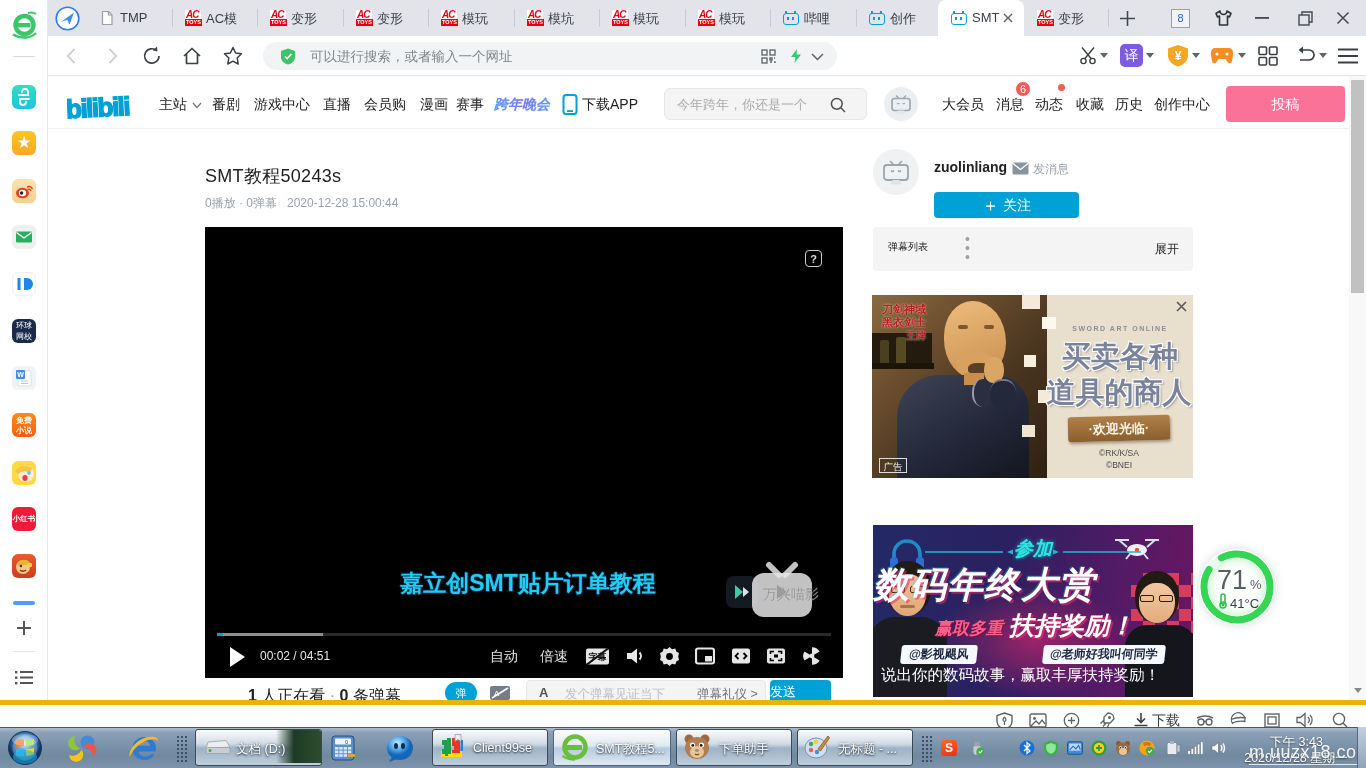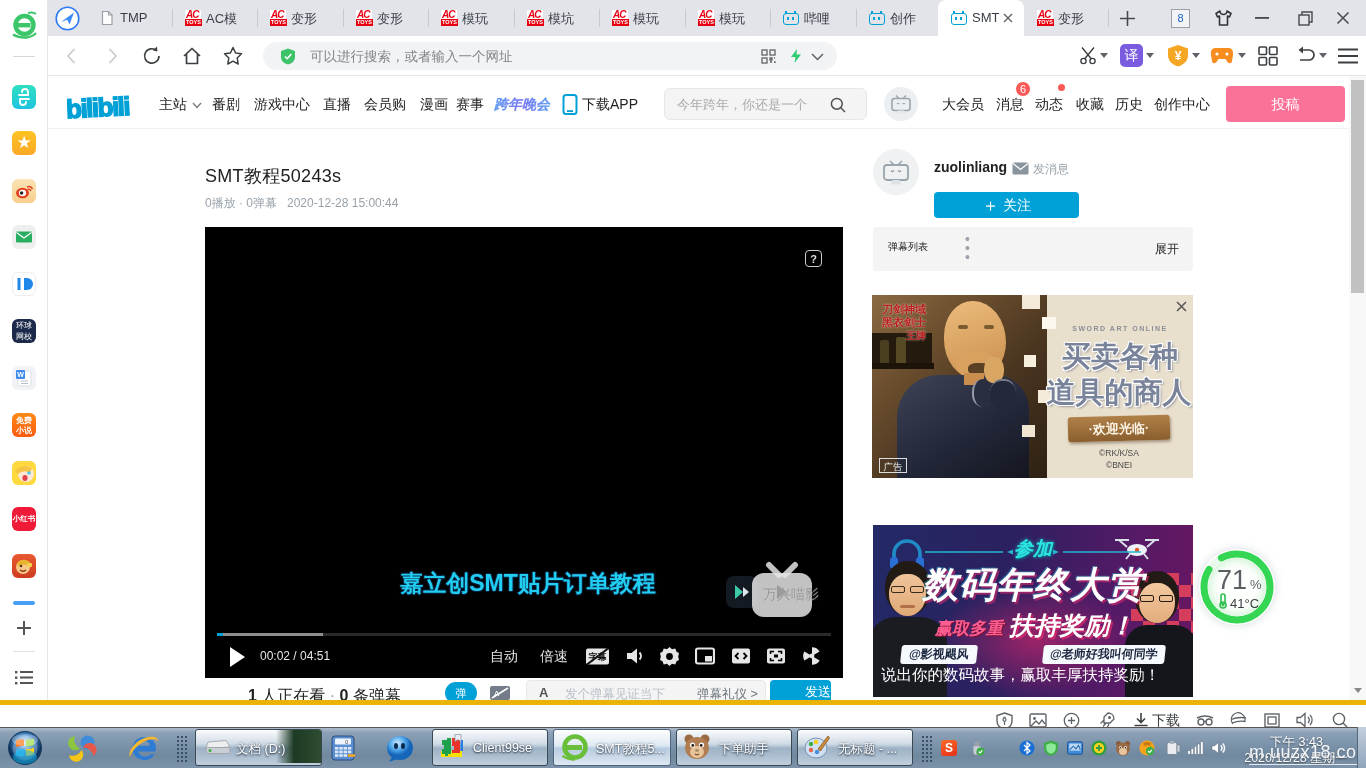--- a/index.html
+++ b/index.html
@@ -136,21 +136,21 @@
     <svg style="position:absolute;left:284px;top:6px" width="22" height="18" viewBox="0 0 22 18">
         <rect x="1" y="2" width="20" height="14" rx="2" fill="#737c88"></rect>
         <path d="M3 14 L19 4" stroke="#fff" stroke-width="1.6"></path>
         <text x="5" y="12" font-size="8" fill="#fff">A</text>
       </svg>
     <div style="position:absolute;left:321px;top:2px;width:240px;height:24px;background:#f4f4f4;border:1px solid #e7e7e7;border-radius:4px">
       <div style="position:absolute;left:12px;top:4px;font-size:13px;color:#555;font-weight:bold">A</div>
       <div style="position:absolute;left:38px;top:5px;font-size:12.5px;color:#b8c0c8">发个弹幕见证当下</div>
       <div style="position:absolute;left:170px;top:5px;font-size:12.5px;color:#6d757d">弹幕礼仪 &gt;</div>
     </div>
-    <div style="position:absolute;left:565px;top:2px;width:61px;height:24px;background:#00a1d6;border-radius:4px;color:#fff;font-size:13px;text-align:right;line-height:24px">发送</div>
+    <div style="position:absolute;left:565px;top:2px;width:61px;height:24px;background:#00a1d6;border-radius:4px;color:#fff;font-size:13px;text-align:left;line-height:24px">发送</div>
   </div>
 
   <div id="bheader">
     <svg style="position:absolute;left:19px;top:10px" width="80" height="34" viewBox="0 0 80 34">
       <text x="-1" y="29" font-family="Liberation Sans" font-size="26" font-weight="bold" fill="#00a1d6" stroke="#00a1d6" stroke-width="1.4" letter-spacing="-1.5" transform="rotate(-3 40 20)">bilibili</text>
     </svg>
     <div class="bnav" style="left:111px">主站</div>
     <svg style="position:absolute;left:144px;top:25px" width="10" height="7" viewBox="0 0 10 7">
         <path d="M1 1 L5 5.5 L9 1" stroke="#777" stroke-width="1.3" fill="none"></path>
       </svg>
@@ -287,21 +287,21 @@
       <div style="position:absolute;left:21px;top:24px;width:14px;height:7px;border:1.6px solid #241a10;border-radius:2px"></div>
       <div style="position:absolute;left:40px;top:24px;width:14px;height:7px;border:1.6px solid #241a10;border-radius:2px"></div>
       <div style="position:absolute;left:6px;top:54px;width:72px;height:72px;border-radius:22px 22px 0 0;background:#15161b"></div>
     </div>
 
     <div style="position:absolute;left:0;top:11px;width:320px;text-align:center;font-size:19px;font-weight:bold;font-style:italic;color:#2ee6e0;text-shadow:0 0 4px rgba(20,200,220,0.8),1px 1px 0 #0a4a66">参加</div>
     <svg style="position:absolute;left:52px;top:24px" width="216" height="6" viewBox="0 0 216 6">
         <path d="M0 3 h78 M138 3 h78" stroke="#23b6cf" stroke-width="1.4"></path>
         <path d="M82 3 l6 -2.5 v5 z M134 3 l-6 -2.5 v5 z" fill="#23b6cf"></path>
       </svg>
-    <div style="position:absolute;left:0;top:36px;width:320px;text-align:center;font-size:36px;font-weight:bold;font-style:italic;color:#fff;letter-spacing:1px;text-shadow:2px 2px 0 rgba(230,40,110,0.55),-1px -1px 0 rgba(40,200,230,0.4)">数码年终大赏</div>
+    <div style="position:absolute;left:0;top:36px;width:320px;font-size:36px;font-weight:bold;font-style:italic;color:#fff;letter-spacing:1px;text-shadow:2px 2px 0 rgba(230,40,110,0.55),-1px -1px 0 rgba(40,200,230,0.4)">数码年终大赏</div>
     <div style="position:absolute;left:62px;top:92px;font-size:17px;font-weight:bold;font-style:italic;color:#ff5d8f;text-shadow:1px 1px 0 #7c0f34">赢取多重</div>
     <div style="position:absolute;left:136px;top:84px;font-size:25px;font-weight:bold;font-style:italic;color:#fff;text-shadow:2px 2px 0 rgba(230,40,110,0.7)">扶持奖励！</div>
     <div style="position:absolute;left:28px;top:120px;height:19px;padding:0 8px;background:#f5f8fc;border-radius:3px;font-size:12px;font-weight:bold;color:#1c2740;line-height:19px;transform:skewX(-6deg)">@影视飓风</div>
     <div style="position:absolute;left:170px;top:120px;height:19px;padding:0 7px;background:#f5f8fc;border-radius:3px;font-size:12px;font-weight:bold;color:#1c2740;line-height:19px;transform:skewX(-6deg)">@老师好我叫何同学</div>
     <div style="position:absolute;left:8px;top:140px;font-size:15.5px;color:#fff">说出你的数码故事，赢取丰厚扶持奖励！</div>
   </div>
 
   <div class="abs" style="left:1199px;top:549px;width:76px;height:76px;border-radius:50%;background:#fff;box-shadow:0 0 10px rgba(160,170,180,0.45)">
     <svg width="76" height="76" viewBox="0 0 76 76">
       <circle cx="38" cy="38" r="33" fill="none" stroke="#e9f9ec" stroke-width="7"></circle>

